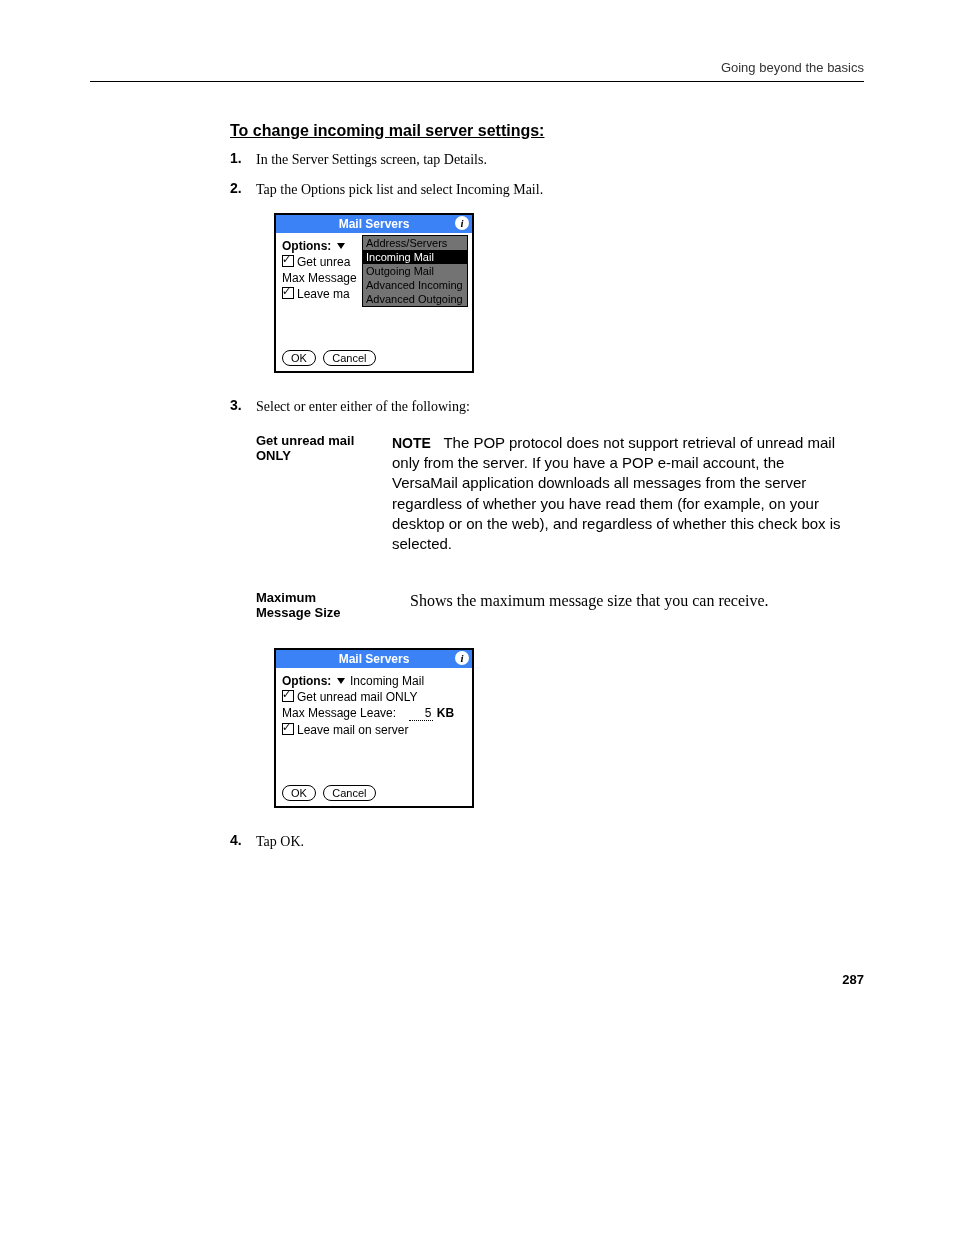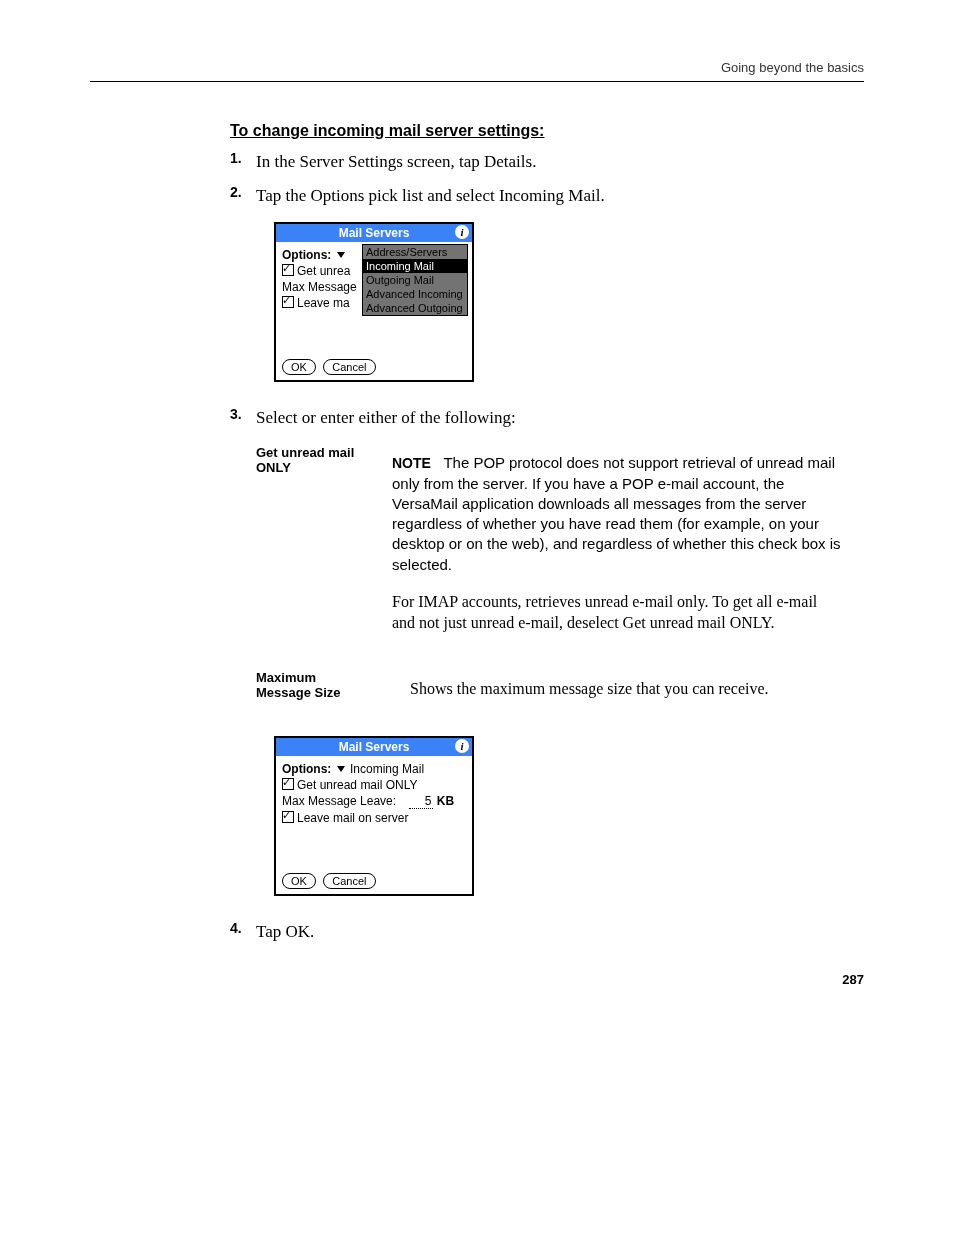--- a/index.html
+++ b/index.html
@@ -43,21 +43,21 @@
   }
   .step-num {
     font-family: Arial, Helvetica, sans-serif;
     font-weight: bold;
     font-size: 14px;
     width: 26px;
     flex-shrink: 0;
   }
   .step-text {
     font-family: Palatino, "Palatino Linotype", "Times New Roman", serif;
-    font-size: 17px;
+    font-size: 14px;
     line-height: 1.4;
   }
   .screenshot-holder {
     margin: 14px 0 24px 44px;
   }
   
   .palm {
     width: 196px;
     border: 2px solid #000;
     background: #fff;
@@ -171,21 +171,21 @@
     font-family: Palatino, "Palatino Linotype", "Times New Roman", serif;
     font-size: 16px;
     line-height: 1.35;
     flex: 1;
   }
   .def-body .note-label {
     font-family: Arial, Helvetica, sans-serif;
     font-weight: bold;
     font-size: 14px;
   }
-  .def-body p { margin: 8px 0 16px 0; }
+  .def-body p { margin: 0 0 16px 0; }
   .page-number {
     position: absolute;
     bottom: 36px;
     right: 90px;
     font-family: Arial, Helvetica, sans-serif;
     font-weight: bold;
     font-size: 13px;
   }
 </style>
 </head>
@@ -242,21 +242,20 @@
       <div class="step-num">3.</div>
       <div class="step-text">Select or enter either of the following:</div>
     </div>
 
     <div class="def-table">
       <div class="def-term">Get unread mail ONLY</div>
       <div class="def-body">
         <p style="font-family: Arial, Helvetica, sans-serif; font-size:15px; line-height:1.35;">
           <span class="note-label">NOTE</span>&nbsp;&nbsp;&nbsp;<span>The POP protocol does not support retrieval of unread mail only from the server. If you have a POP e-mail account, the VersaMail application downloads all messages from the server regardless of whether you have read them (for example, on your desktop or on the web), and regardless of whether this check box is selected.</span>
         </p>
-        <p>For IMAP accounts, retrieves unread e-mail only. To get all e-mail and not just unread e-mail, deselect Get unread mail ONLY.</p>
       </div>
     </div>
 
     <div class="def-table" style="margin-top:0;gap:36px;">
       <div class="def-term">Maximum Message Size</div>
       <div class="def-body">
         <p>Shows the maximum message size that you can receive.</p>
       </div>
     </div>
 

